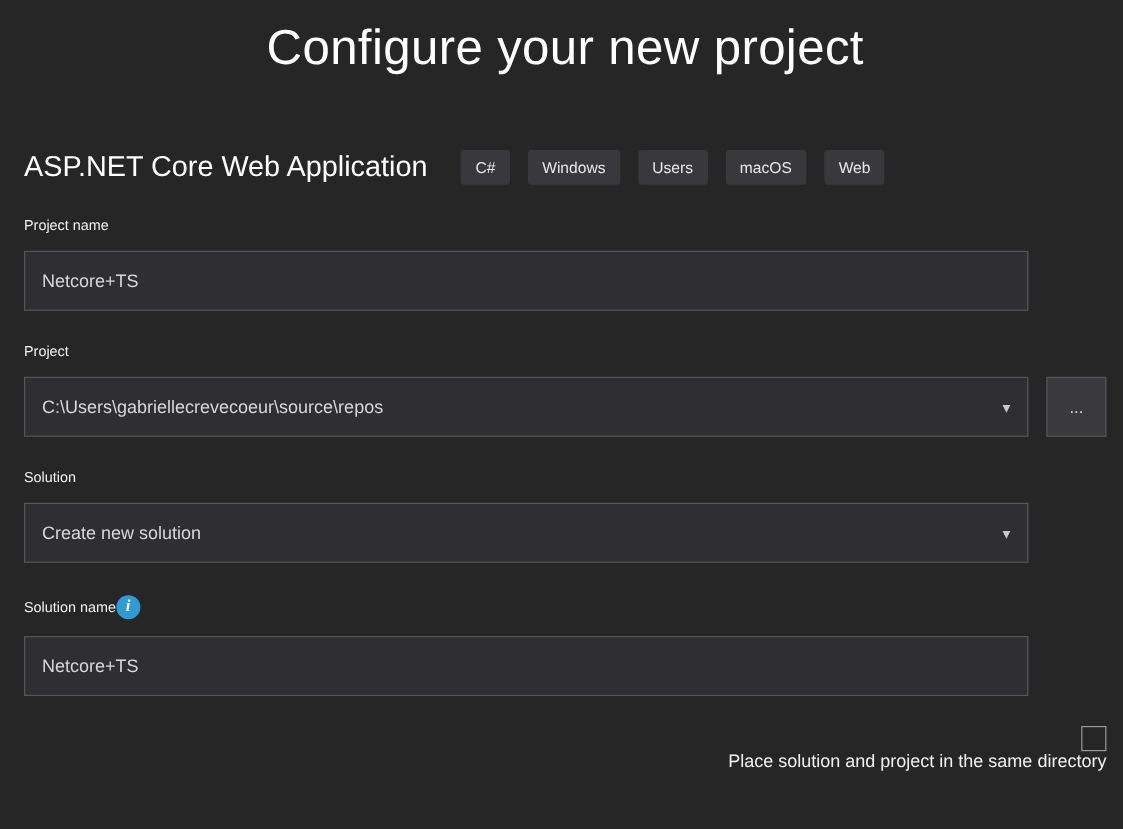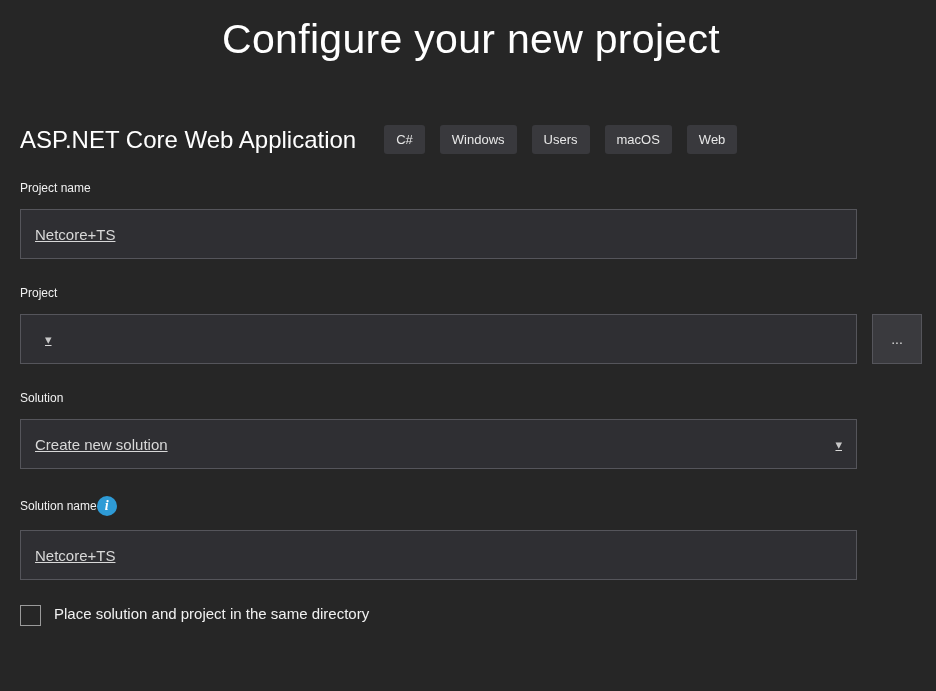--- a/index.html
+++ b/index.html
@@ -63,21 +63,20 @@
   .text-input, .combo {
     width: calc(100% - 65px);
     height: 50px;
     background: #2f2f33;
     border: 1px solid #55555b;
     color: #d8d8d8;
     font-size: 15px;
     padding: 0 14px;
     font-family: "Liberation Sans", sans-serif;
     outline: none;
-    text-decoration: underline;
   }
   .combo {
     display: flex;
     align-items: center;
     justify-content: space-between;
     cursor: default;
   }
   .combo-text { color: #d8d8d8; }
   .chevron {
     color: #c8c8c8;
@@ -112,23 +111,24 @@
     font-size: 14px;
     font-style: italic;
     font-weight: bold;
     font-family: "Liberation Serif", serif;
     cursor: pointer;
     flex: 0 0 20px;
   }
 
   .checkbox-row {
     display: flex;
-    align-items: flex-start;
-    gap: 13px;
+    align-items: flex-end;
+    gap: 0;
     margin-top: 25px;
+    flex-direction: column;
   }
   .checkbox {
     width: 21px;
     height: 21px;
     border: 1px solid #9a9a9a;
     background: transparent;
     cursor: pointer;
     flex: 0 0 21px;
   }
   .checkbox-label { font-size: 15px; color: #f1f1f1; cursor: pointer; }
@@ -153,20 +153,21 @@
 
   <div class="field">
     <label class="field-label">Project name</label>
     <input class="text-input" type="text" value="Netcore+TS" style="">
   </div>
 
   <div class="field">
     <label class="field-label">Project</label>
     <div class="location-row">
       <div class="combo">
+        <span class="combo-text">C:\Users\gabriellecrevecoeur\source\repos</span>
         <span class="chevron">▾</span>
       </div>
       <button class="browse-btn">...</button>
     </div>
   </div>
 
   <div class="field">
     <label class="field-label">Solution</label>
     <div class="combo">
       <span class="combo-text">Create new solution</span>

